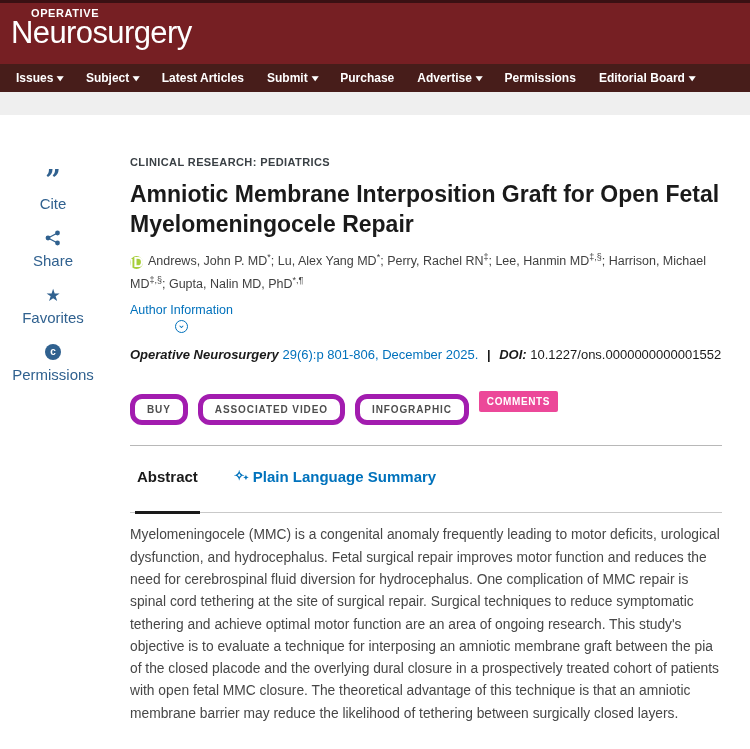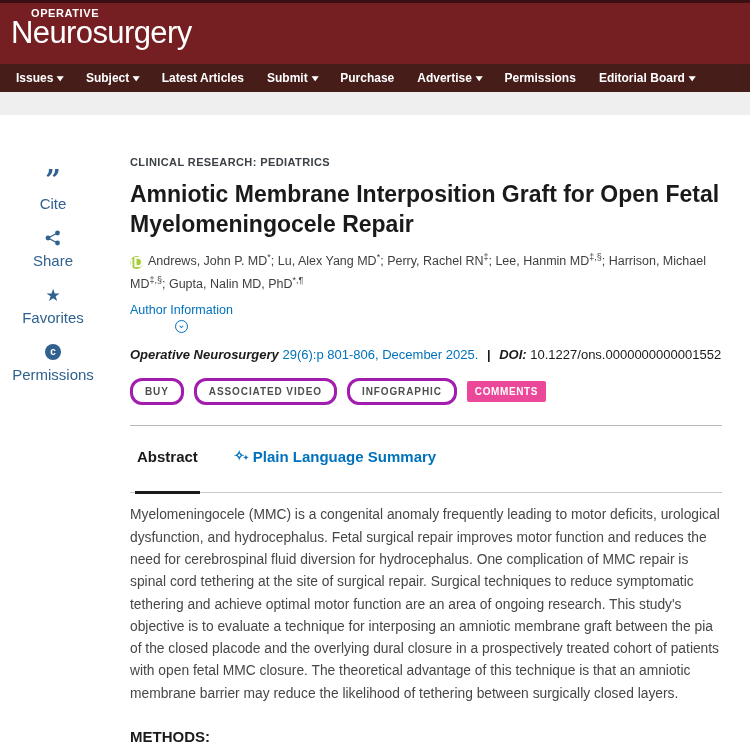--- a/index.html
+++ b/index.html
@@ -55,23 +55,23 @@
     display:inline-flex; align-items:center; justify-content:center; font-size:10px;
     line-height:10px; padding-bottom:3px; }
 
   .citation { margin-top:14px; font-size:13px; color:#1a1a1a; }
   .cit-journal { font-weight:700; font-style:italic; }
   .cit-issue { color:#0071bc; }
   .cit-sep { margin:0 5px; font-weight:700; }
   .cit-doi-label { font-weight:700; font-style:italic; }
 
   .btn-row { margin-top:16px; display:flex; align-items:center; gap:10px; }
-  .pill { border:3px solid #a21caf; border-radius:12px; background:#fff; color:#4e4e4e;
+  .pill { border:5px solid #a21caf; border-radius:12px; background:#fff; color:#4e4e4e;
     font-size:10px; font-weight:700; letter-spacing:0.9px; padding:5px 12px;
-    font-family:inherit; cursor:pointer; }
+    font-family:inherit; cursor:pointer;margin-top:16px; }
   .btn-comments { background:#ec4899; color:#fff; border:none; border-radius:2px;
     font-size:10px; font-weight:700; letter-spacing:0.6px; padding:5px 8px;
     font-family:inherit; cursor:pointer; }
 
   .divider { border:none; border-top:1px solid #b8b8b8; margin-top:20px; }
 
   .tabs { display:flex; gap:34px; margin-top:22px; border-bottom:1px solid #c9c9c9;
     padding-left:5px; }
   .tab { font-size:15px; font-weight:700; padding-bottom:26px; cursor:pointer; }
   .tab-active { color:#1a1a1a; border-bottom:3px solid #1a1a1a; margin-bottom:-2px;

